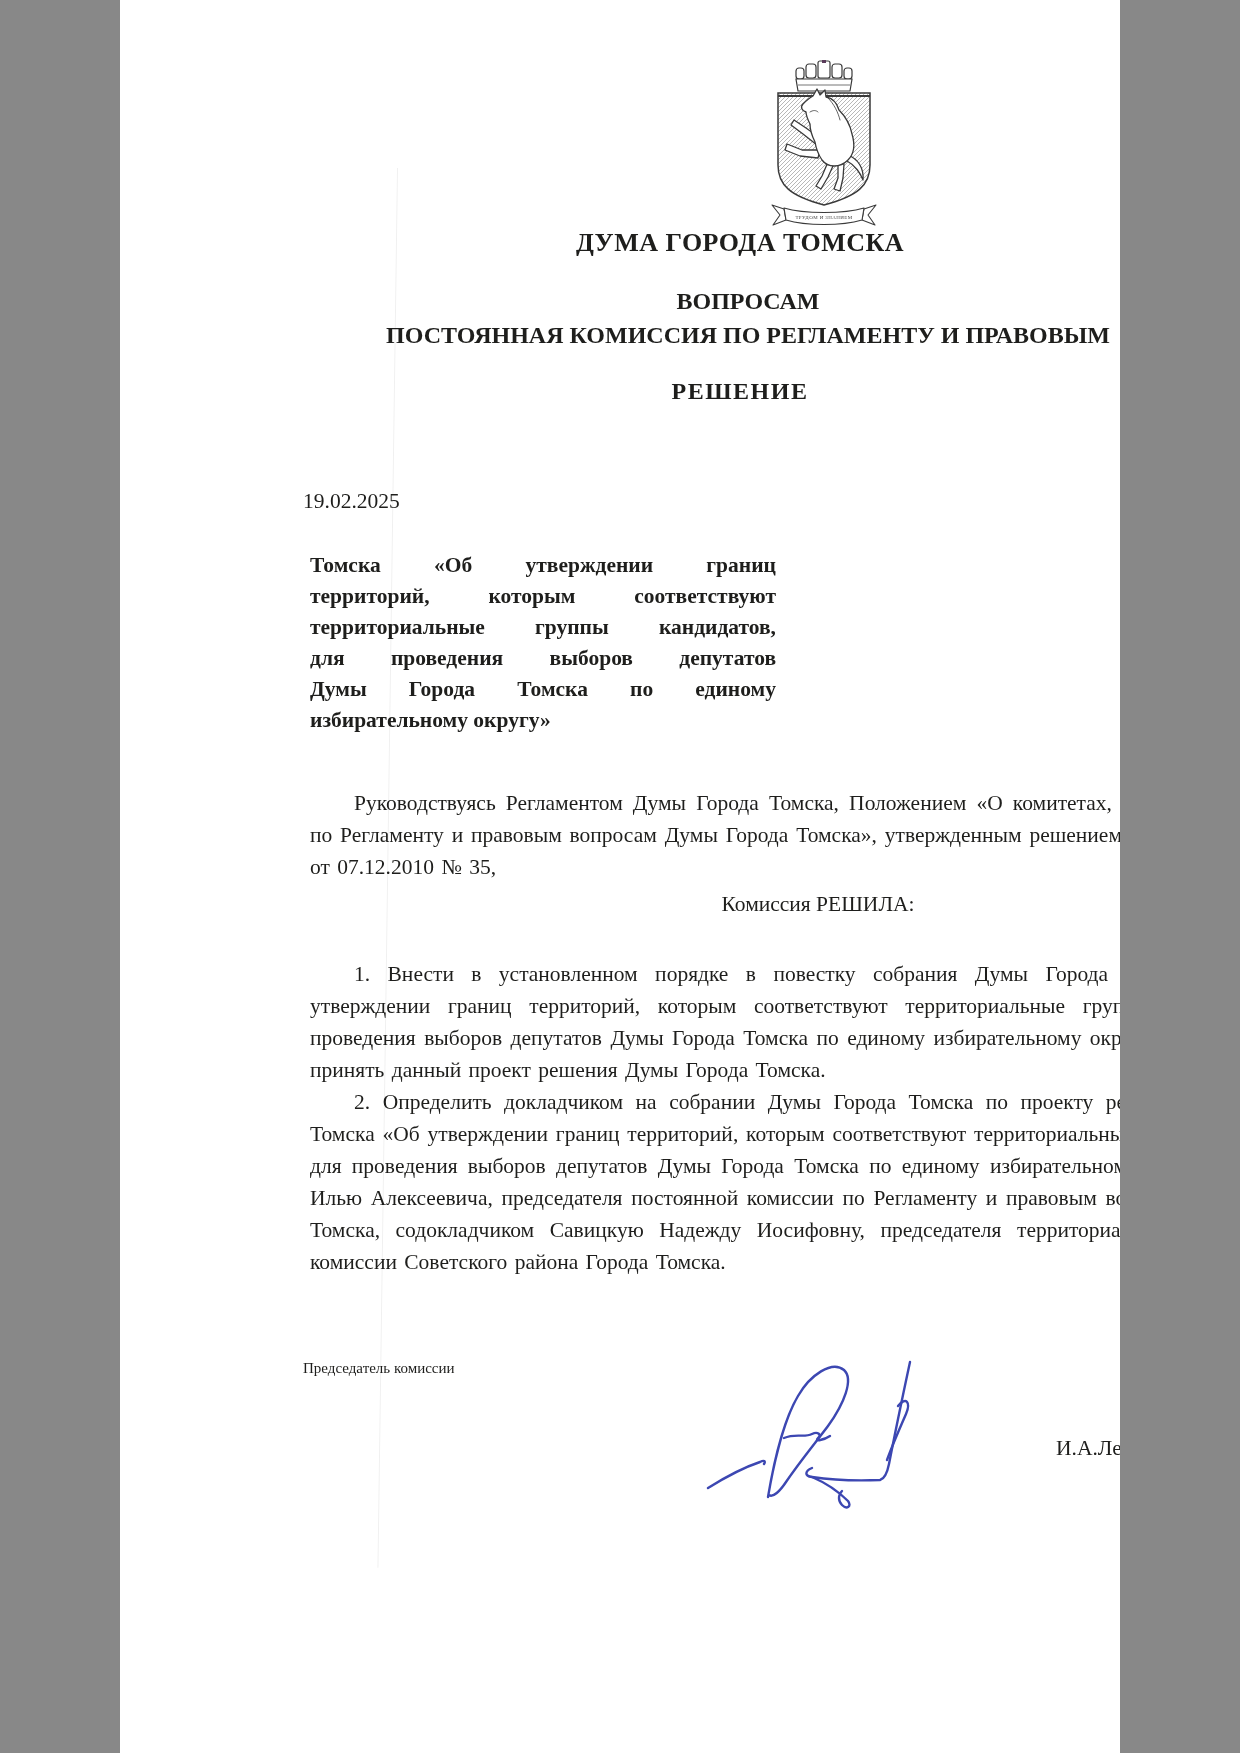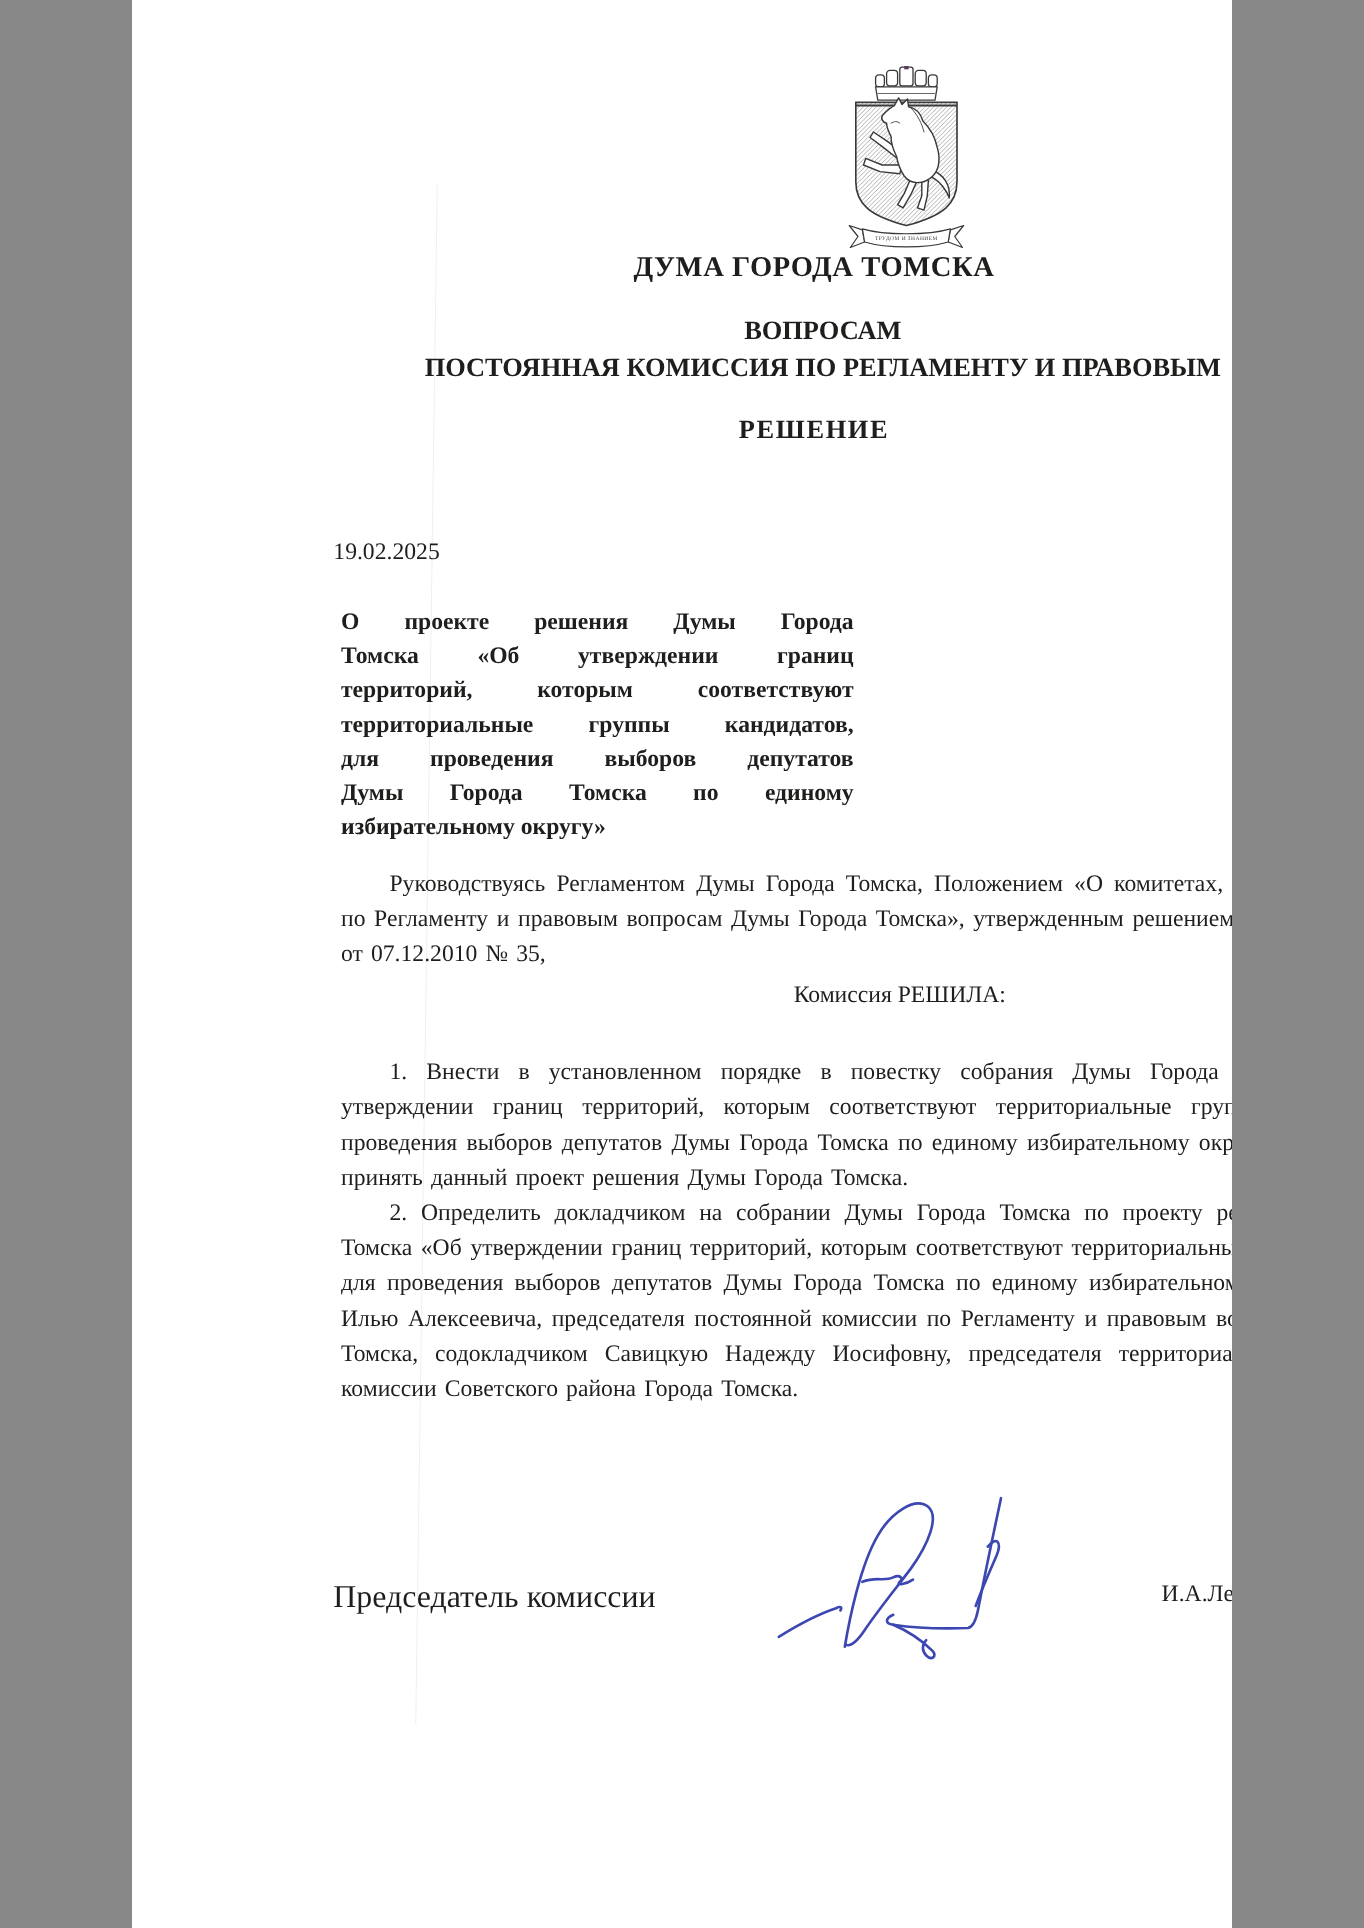--- a/index.html
+++ b/index.html
@@ -46,21 +46,21 @@
     position:absolute;left:190px;top:787px;width:1016px;
     font-size:21.5px;line-height:32px;
   }
   .para{
     margin:0;text-align:justify;text-indent:44px;
     word-spacing:2px;
   }
   .resolved{
     margin:5px 0 38px 0;text-align:center;font-size:21.5px;line-height:32px;
   }
-  .signer-title{position:absolute;left:183px;top:1436px;font-size:29px;}
+  .signer-title{position:absolute;left:183px;top:1360px;font-size:15px;}
   .signer-name{position:absolute;left:936px;top:1436px;font-size:21.5px;}
   .signature-svg{position:absolute;left:556px;top:1348px;width:280px;height:170px;}
 </style>
 </head>
 <body>
 
 <div class="page">
 
   <div class="fold-line"></div>
 
@@ -117,21 +117,20 @@
     <div>ВОПРОСАМ</div>
     <div>ПОСТОЯННАЯ КОМИССИЯ ПО РЕГЛАМЕНТУ И ПРАВОВЫМ</div>
   </div>
 
   <div class="doc-type">РЕШЕНИЕ</div>
 
   <div class="doc-date">19.02.2025</div>
   <div class="doc-number">№ 383</div>
 
   <div class="subject">
-    <div class="subject-line">О проекте решения Думы Города</div>
     <div class="subject-line">Томска «Об утверждении границ</div>
     <div class="subject-line">территорий, которым соответствуют</div>
     <div class="subject-line">территориальные группы кандидатов,</div>
     <div class="subject-line">для проведения выборов депутатов</div>
     <div class="subject-line">Думы Города Томска по единому</div>
     <div class="subject-line last">избирательному округу»</div>
   </div>
 
   <div class="body-col">
     <p class="para">Руководствуясь Регламентом Думы Города Томска, Положением «О комитетах, постоянной комиссии по Регламенту и правовым вопросам Думы Города Томска», утвержденным решением Думы Города Томска от 07.12.2010 № 35,</p>

